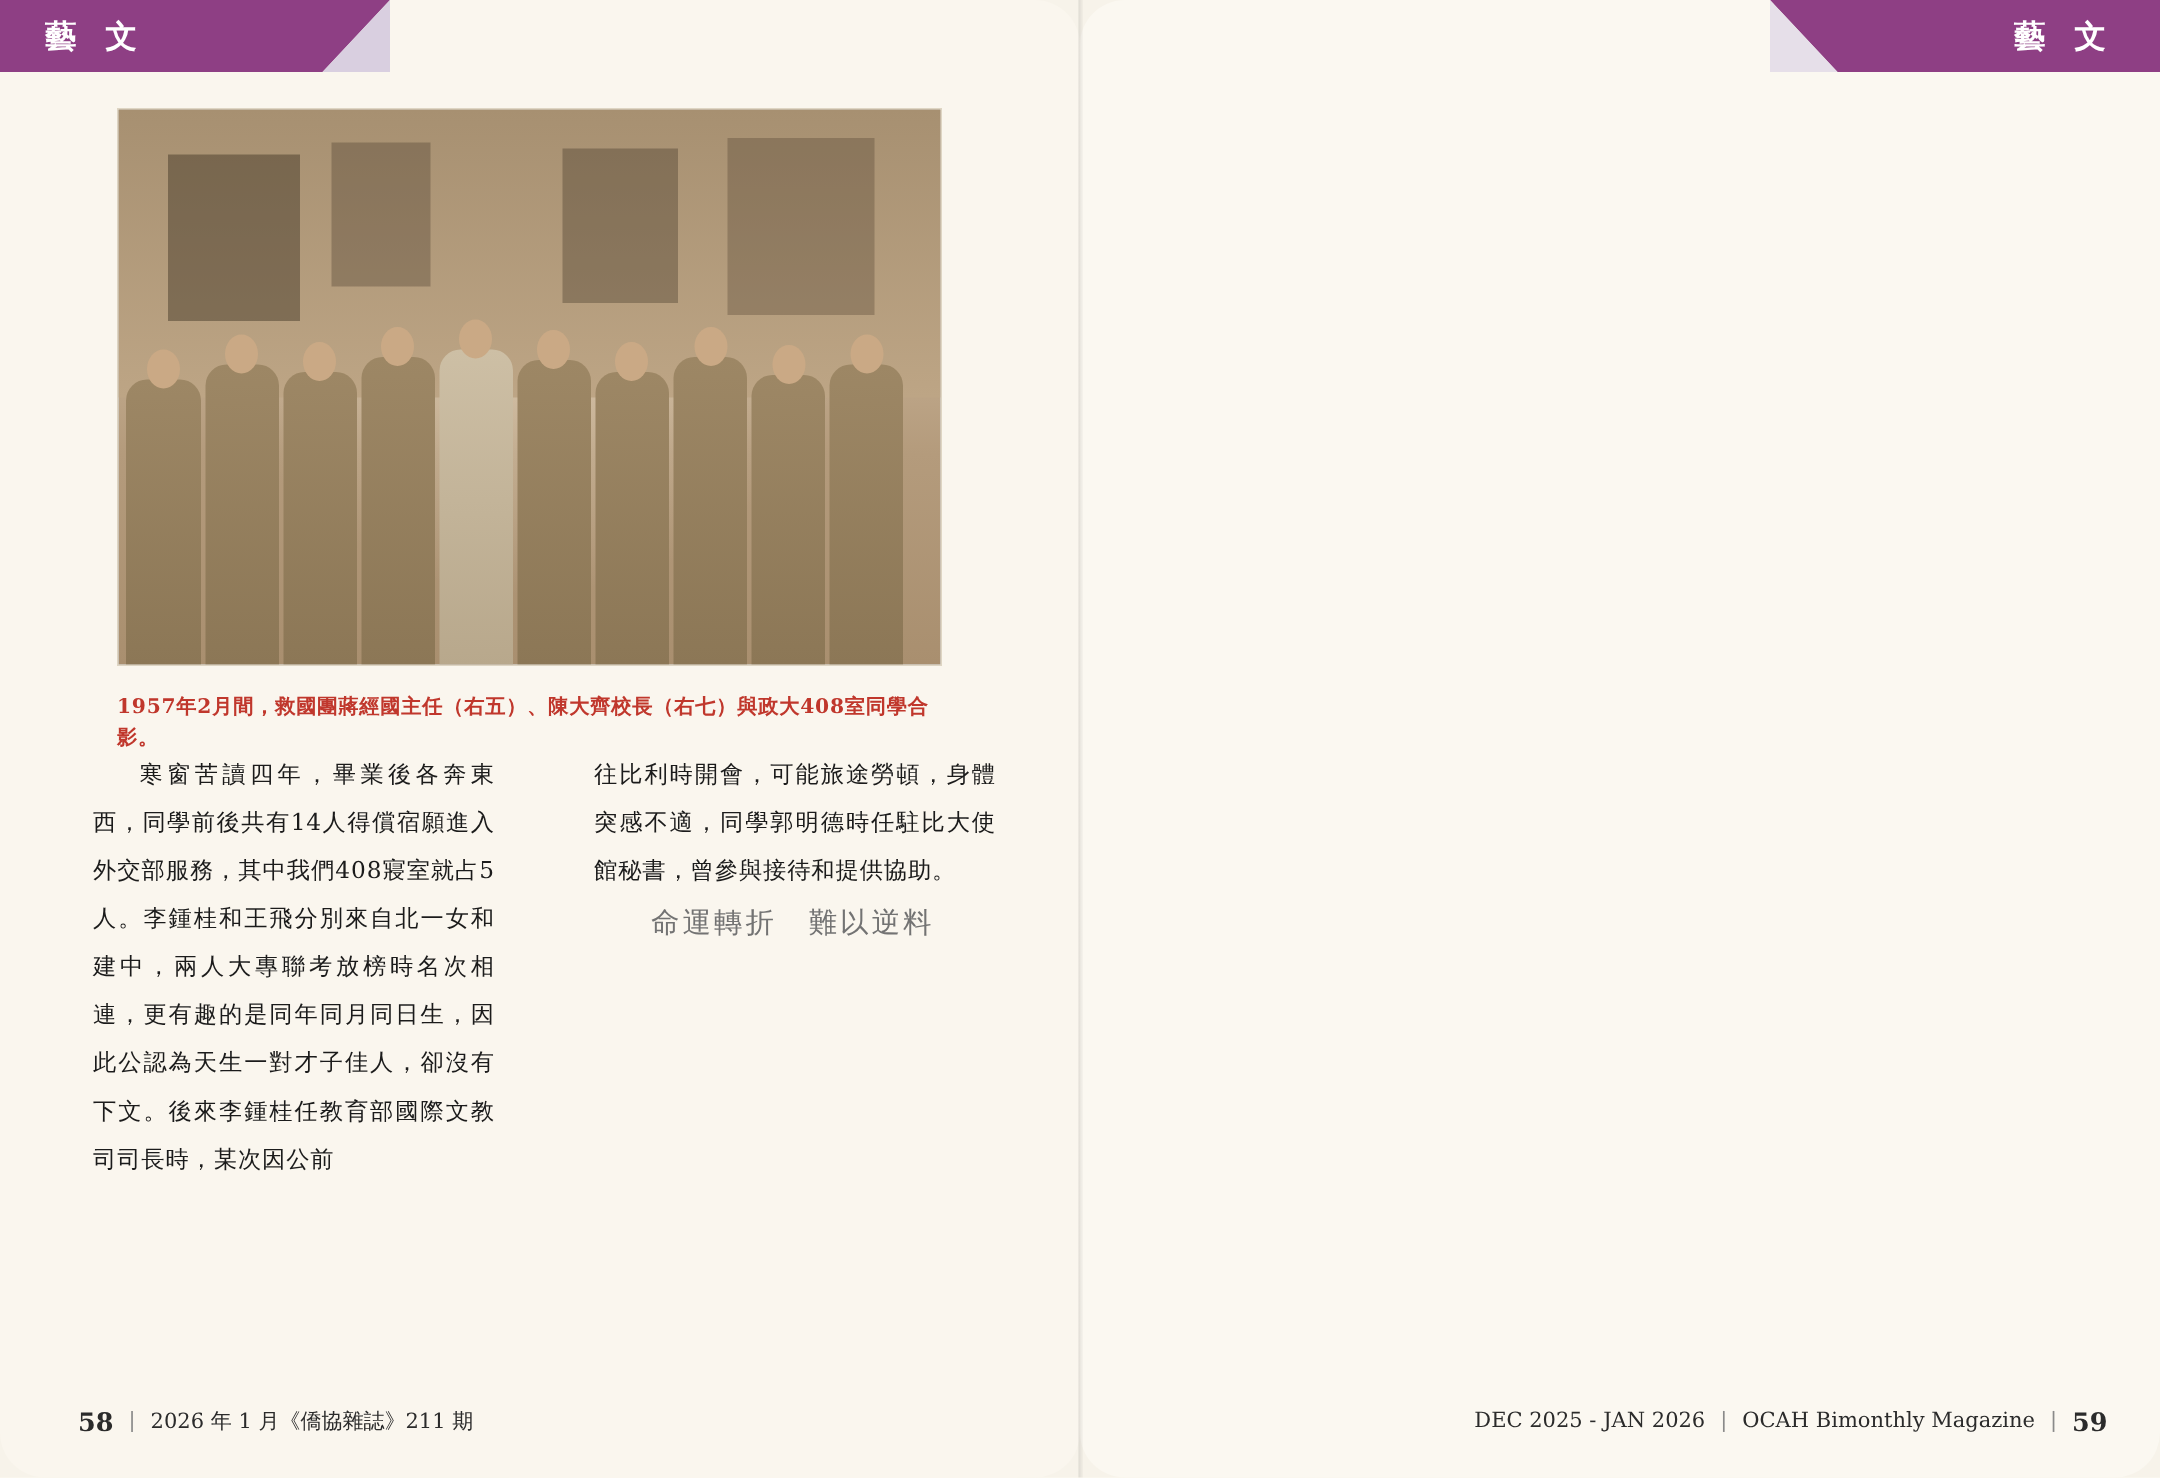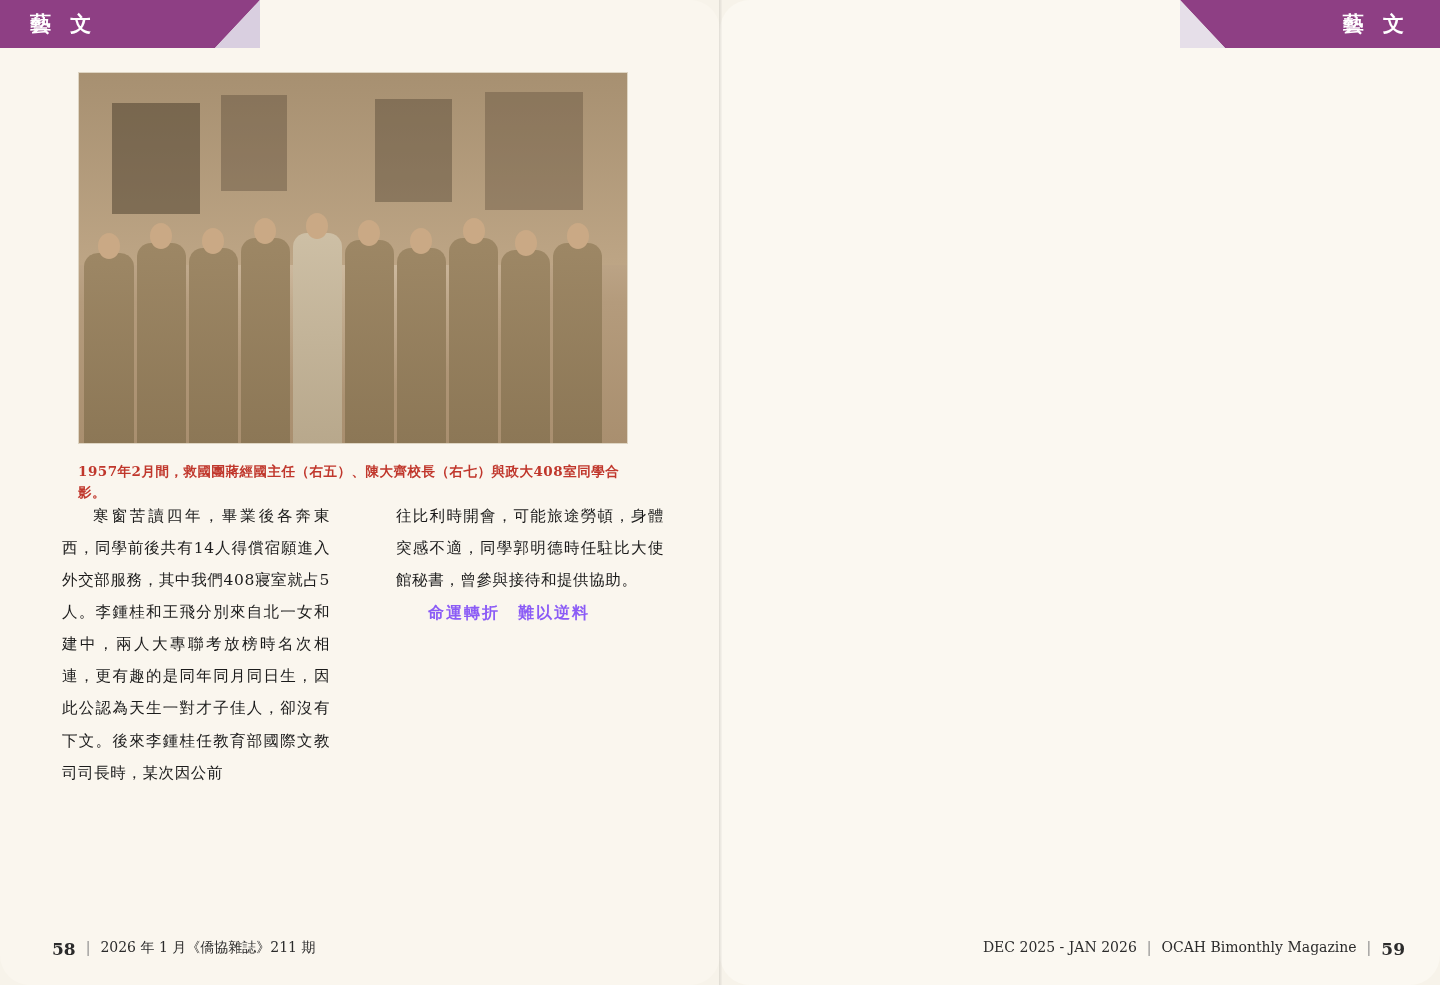--- a/index.html
+++ b/index.html
@@ -91,23 +91,23 @@
     font-size:15.5px;
     line-height:2.07;
     color:#1b1b1b;
     text-align:justify;
     letter-spacing:.6px;
   }
   .col p { margin:0; text-indent:2em; }
   .col p.noind { text-indent:0; }
   .subhead {
     font-family:"DejaVu Serif", serif;
-    font-weight:bold;
-    color:#8b5cf6;
-    font-size:16px;
+    font-weight:normal;
+    color:#737373;
+    font-size:19px;
     letter-spacing:2px;
     margin:2px 0 0 0;
     text-indent:0;
   }
 
   
   .footer {
     position:absolute; bottom:26px;
     font-family:"DejaVu Serif", serif;
     font-size:14px; color:#2b2b2b;

